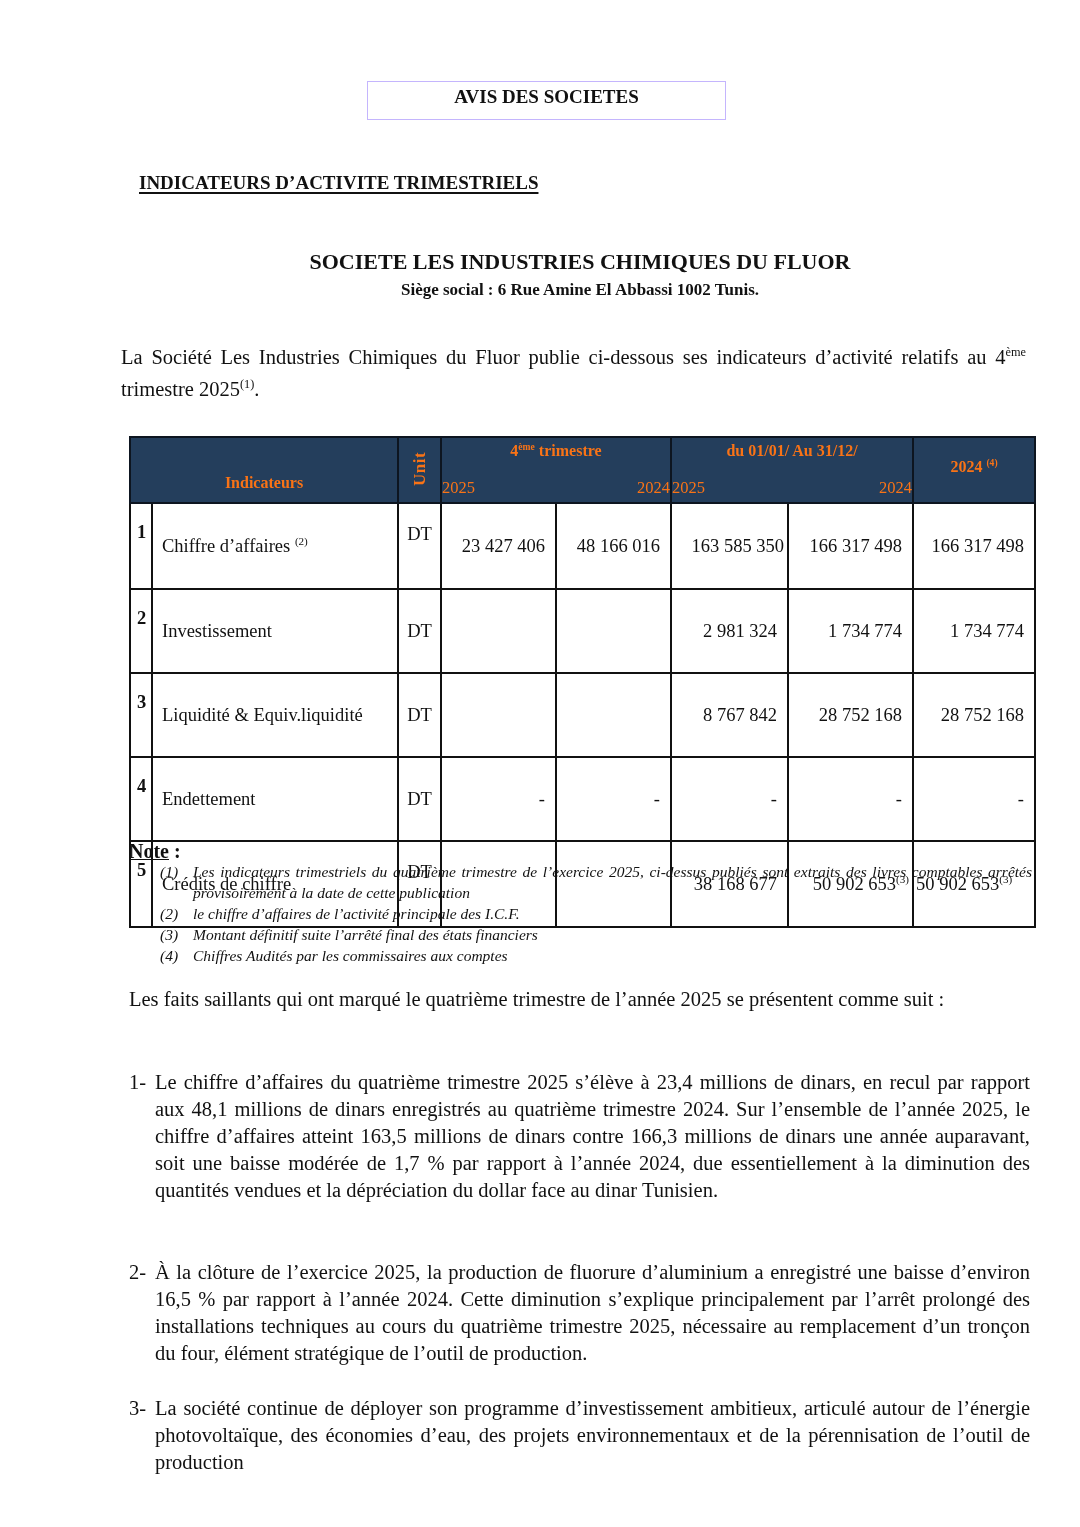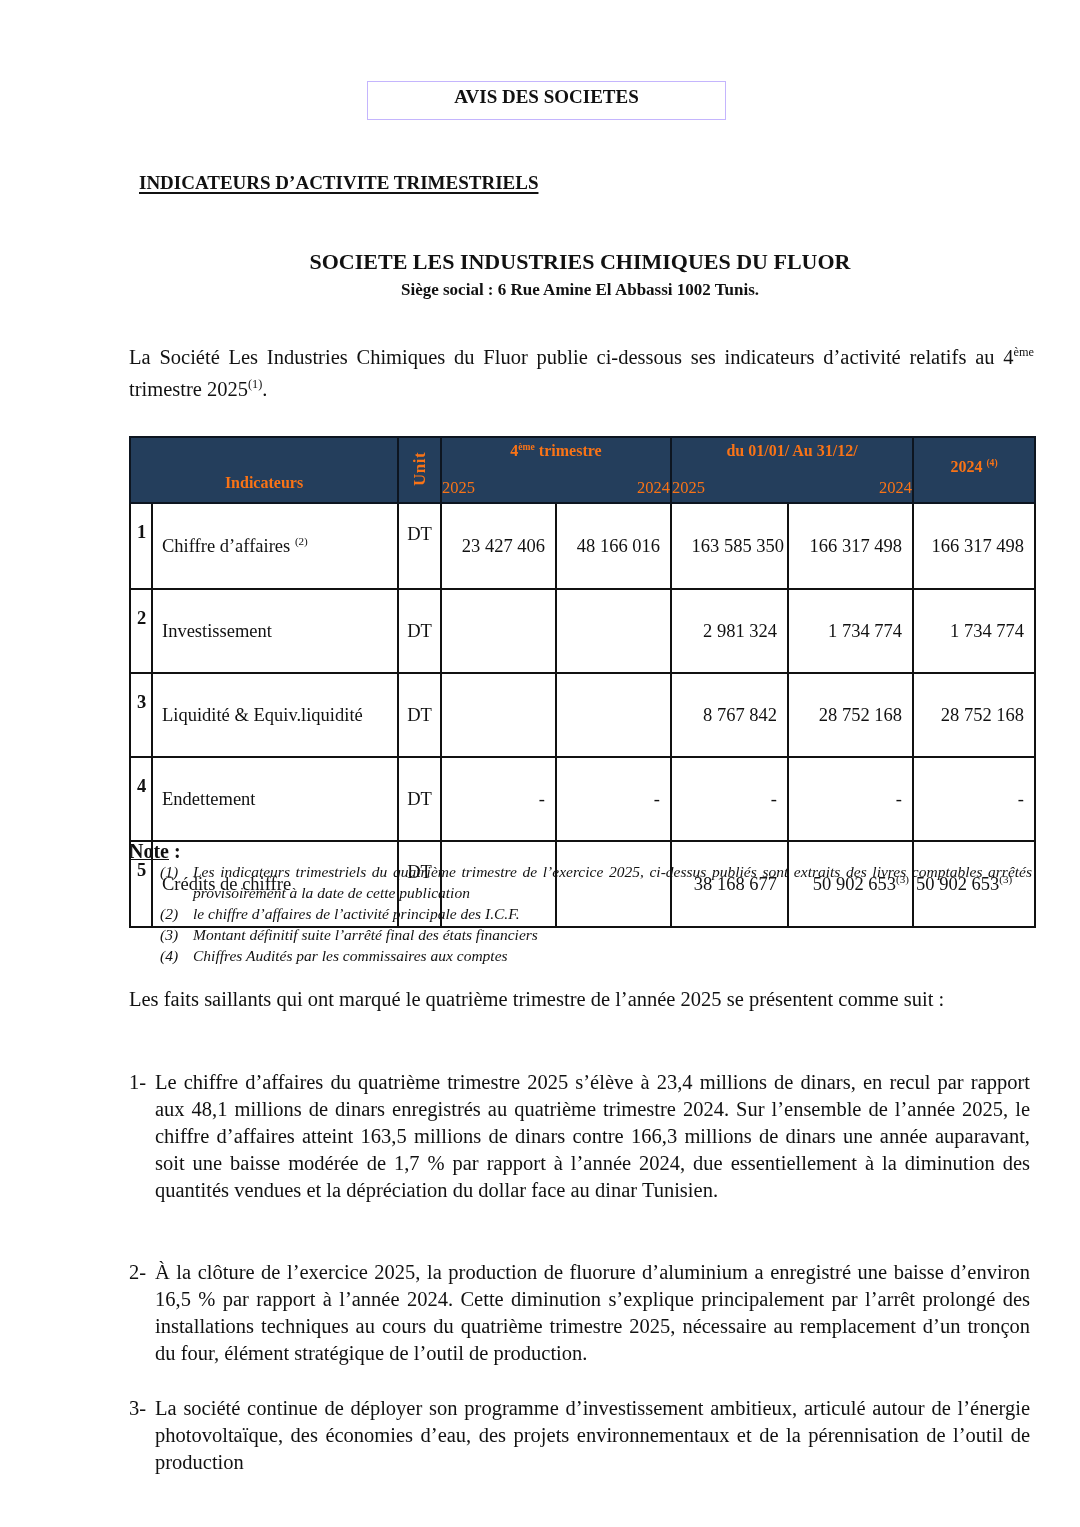--- a/index.html
+++ b/index.html
@@ -19,21 +19,21 @@
     }
     .company-name {
       position: absolute; left: 0; width: 1160px; top: 249px; text-align: center;
       font-weight: bold; font-size: 22px;
     }
     .company-addr {
       position: absolute; left: 0; width: 1160px; top: 280px; text-align: center;
       font-weight: bold; font-size: 17px;
     }
     .intro {
-      position: absolute; left: 129px; top: 341px; width: 905px;
+      position: absolute; left: 121px; top: 341px; width: 905px;
       font-size: 20.5px; line-height: 32px; text-align: justify;
     }
     sup { font-size: 0.6em; line-height: 0; }
 
     table.indic {
       position: absolute; left: 129px; top: 436px; width: 905px;
       border-collapse: collapse; table-layout: fixed;
     }
     table.indic td, table.indic th { border: 2px solid #111; padding: 0; }
     table.indic thead th {

